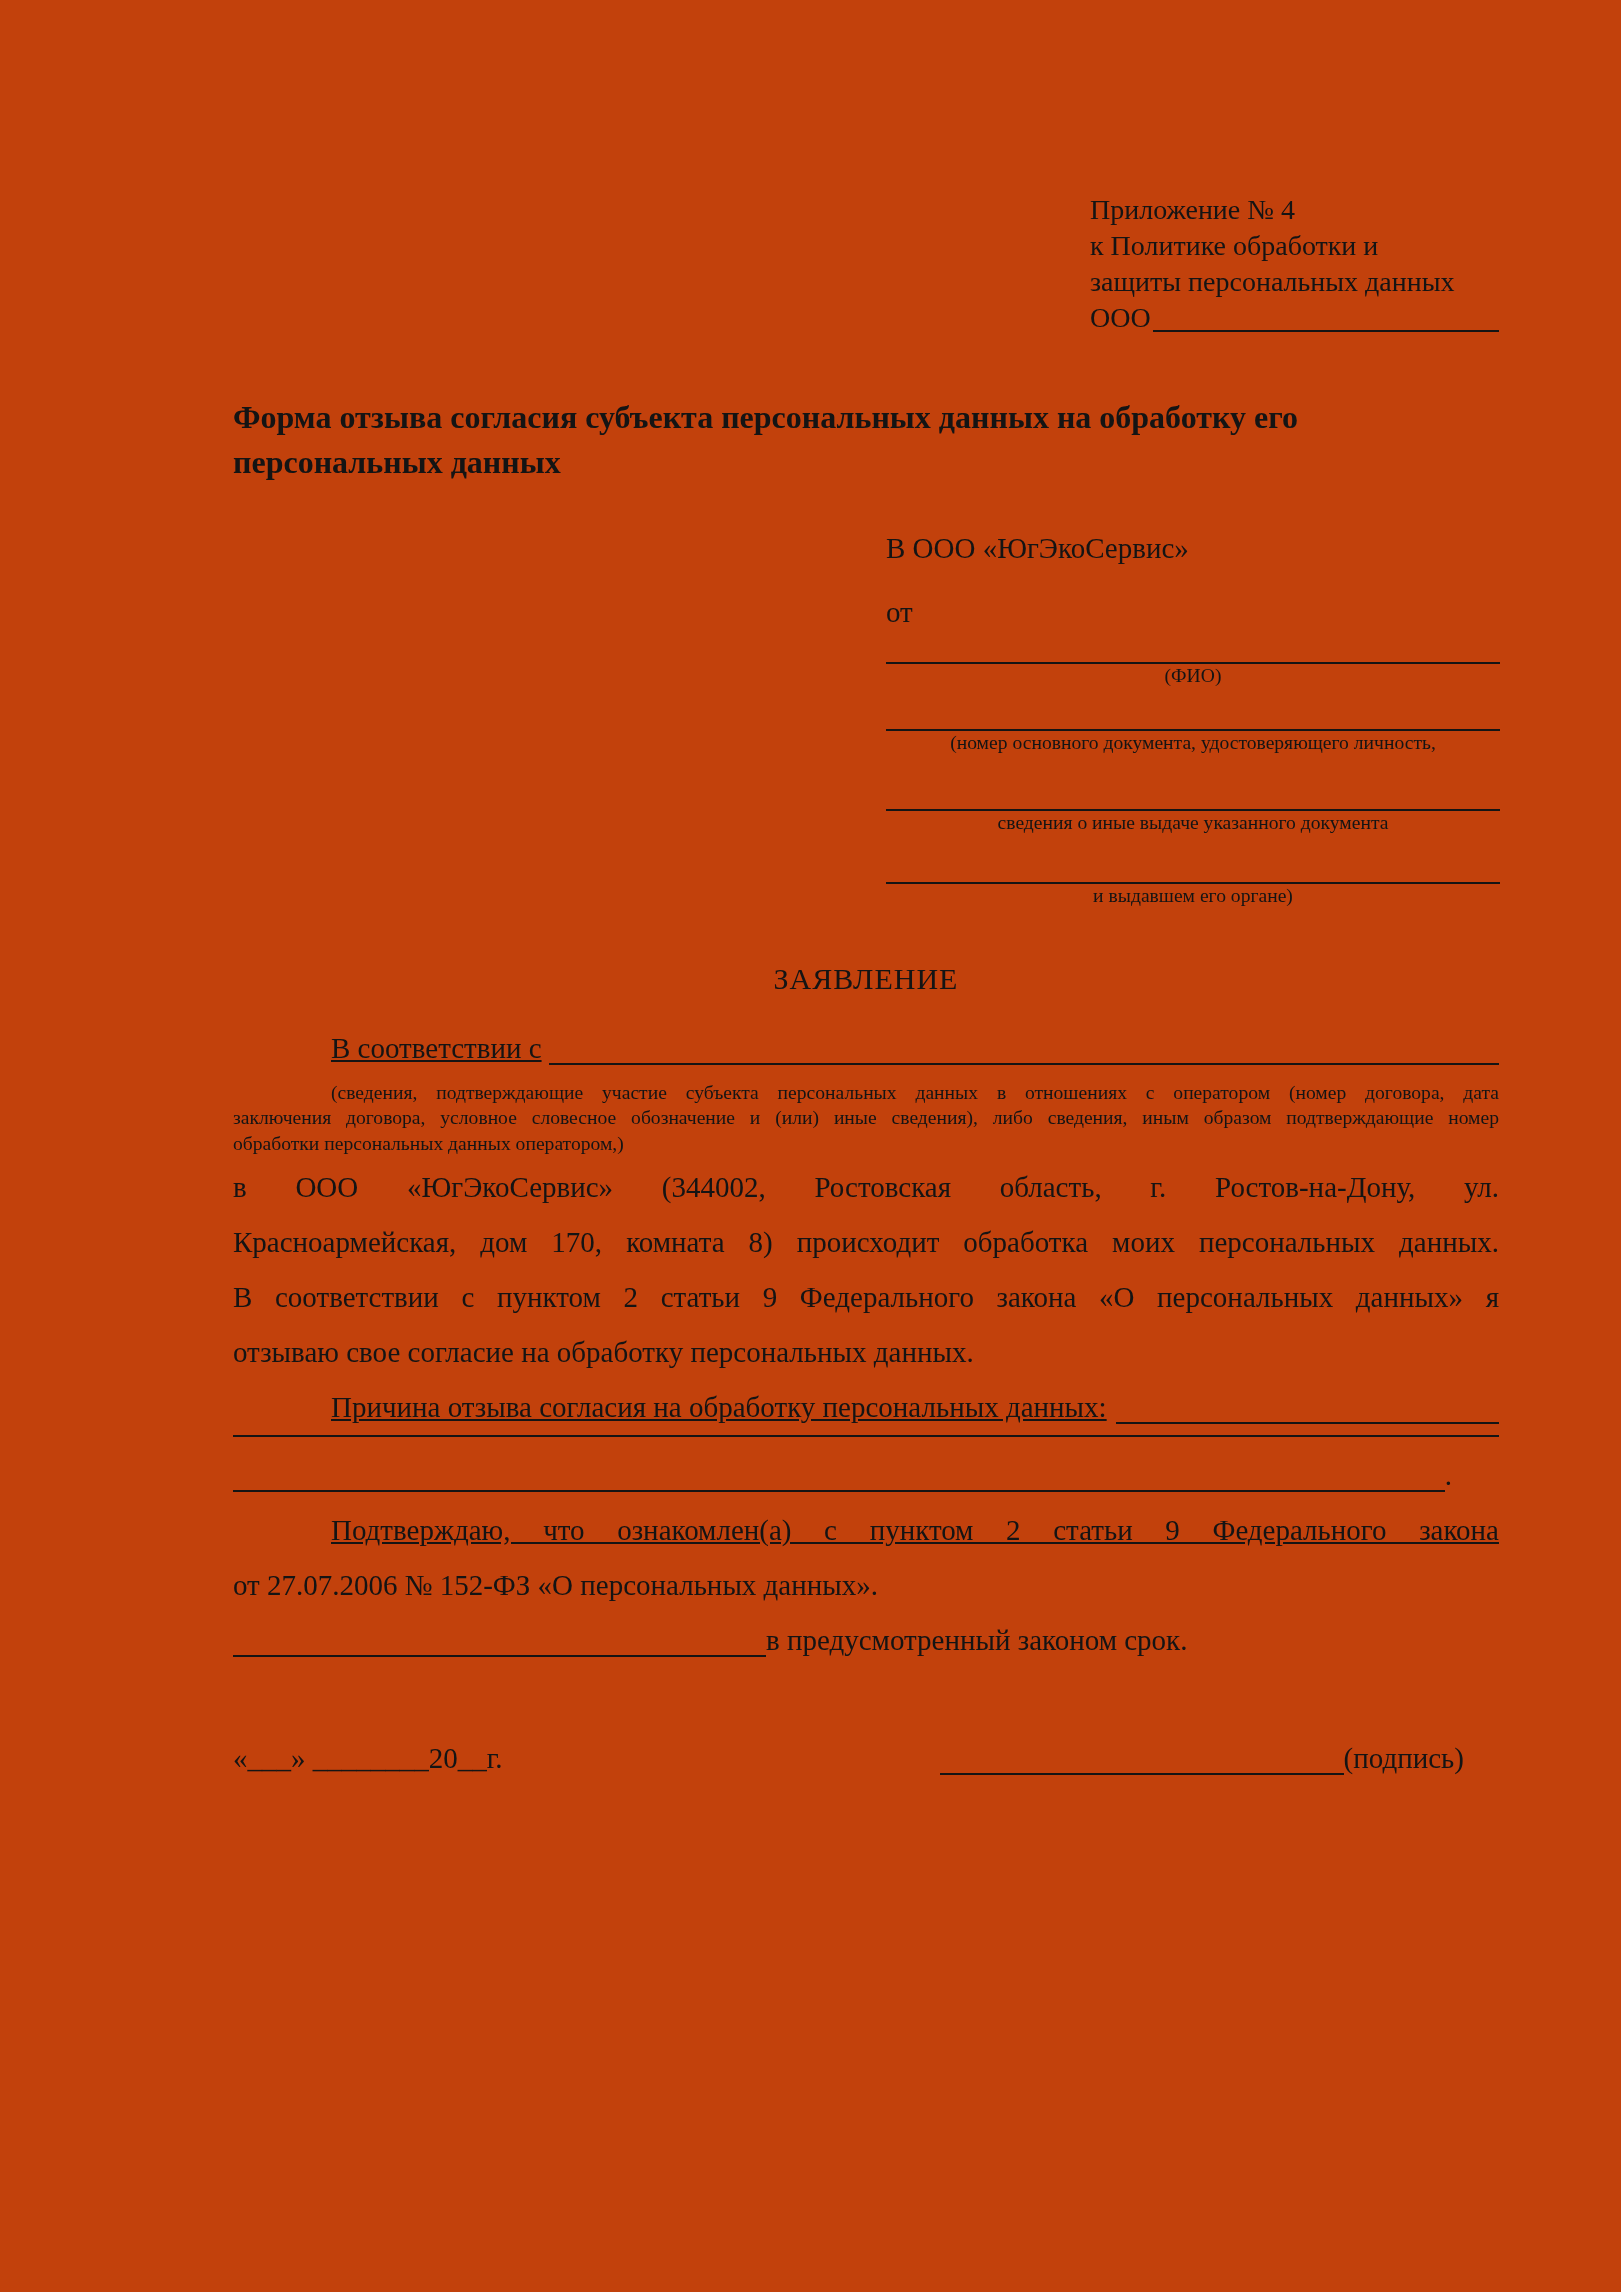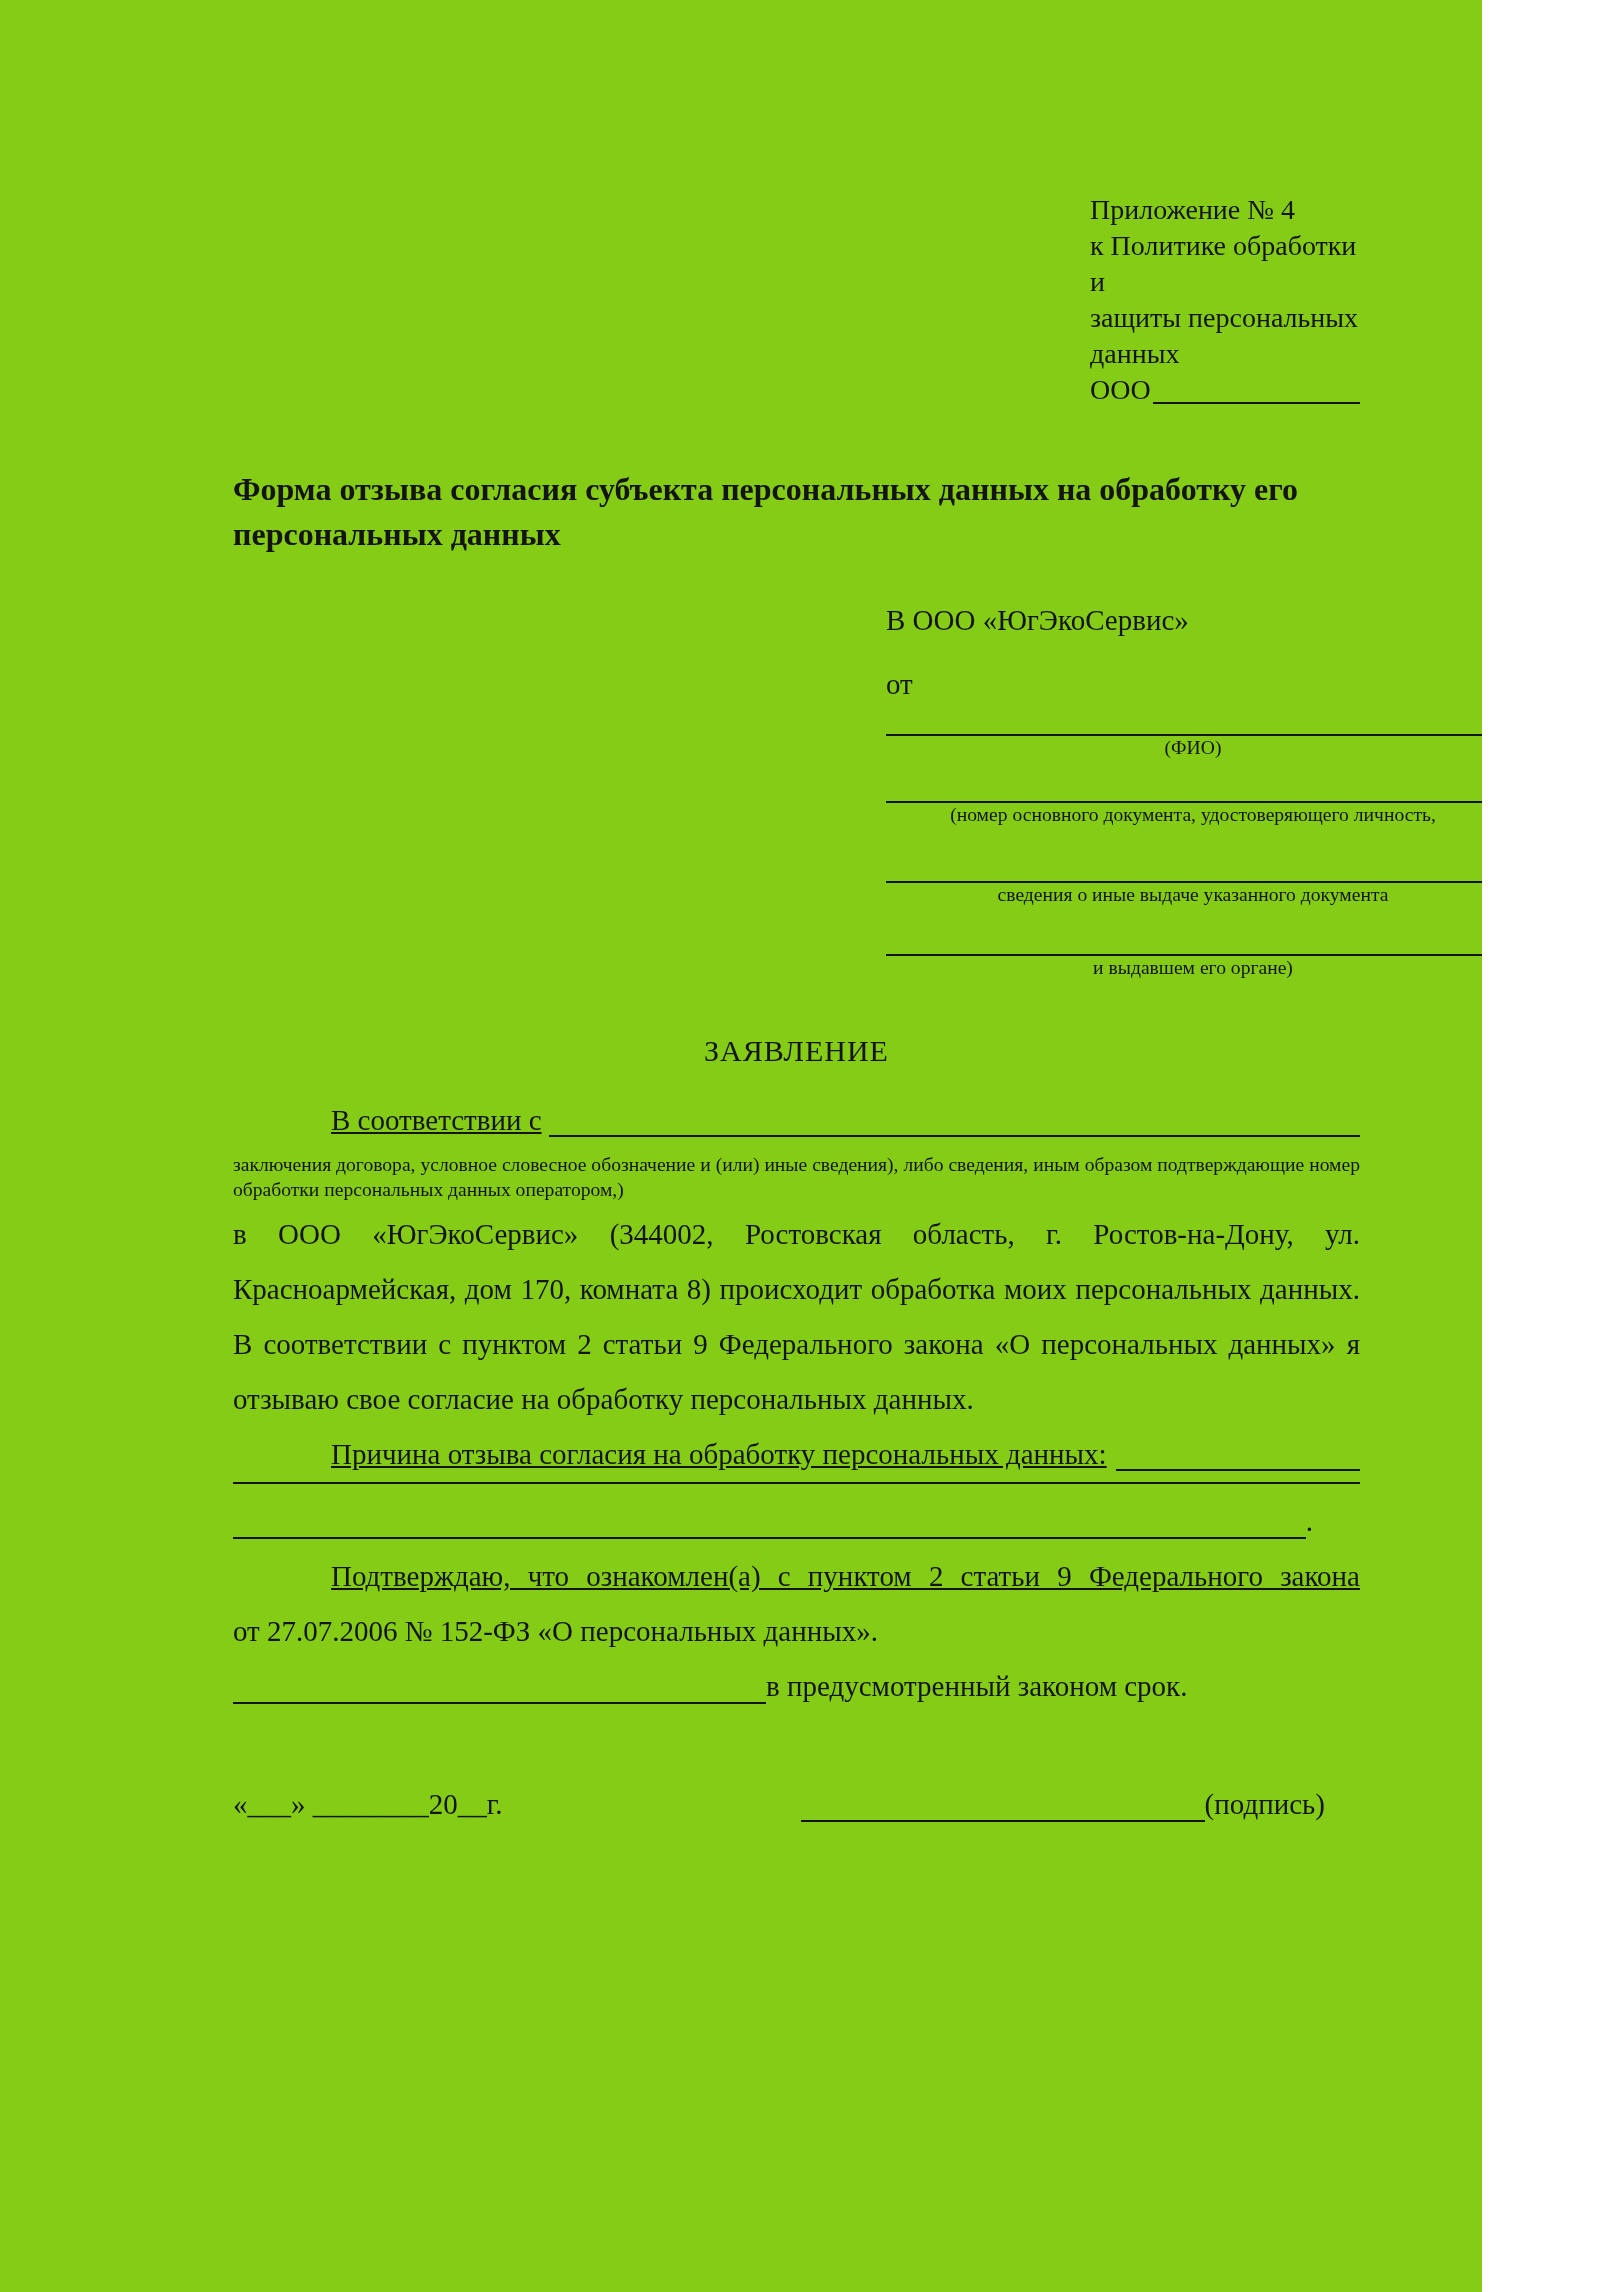--- a/index.html
+++ b/index.html
@@ -1,20 +1,20 @@
 <!DOCTYPE html>
 <html lang="ru"><head>
 <meta charset="utf-8">
 <style>
   * { margin:0; padding:0; box-sizing:border-box; }
   html,body { background:#ffffff; }
   .page {
     position:relative;
-    width:1482px; height:2293px;
-    background:#84cc16;
+    width:1621px; height:2293px;
+    background:#c2410c;
     color:#141414;
     font-family:"Liberation Serif","DejaVu Serif",serif;
     padding:192px 122px 0 233px;
     overflow:hidden;
   }
   
   .hdr { margin-left:857px; font-size:28px; line-height:36px; }
   .hdr-ooo { display:flex;font-family:Liberation Serif, serif; }
   .blankfill { flex:1; border-bottom:2.9px solid #141414; margin-bottom:4.9px; }
   .hdr-ooo .blankfill { margin-left:2px; margin-bottom:3.9px; }
@@ -111,20 +111,21 @@
   </div>
 
   <div class="heading">ЗАЯВЛЕНИЕ</div>
 
   <div class="intro indent">
     <span>В соответствии с</span>
     <span class="blankfill"></span>
   </div>
 
   <div class="footnote">
+    <div class="just fn-first">(сведения, подтверждающие участие субъекта персональных данных в отношениях с оператором (номер договора, дата</div>
     <div class="just">заключения договора, условное словесное обозначение и (или) иные сведения), либо сведения, иным образом подтверждающие номер</div>
     <div>обработки персональных данных оператором,)</div>
   </div>
 
   <div class="bodytext">
     <div class="line just">в ООО «ЮгЭкоСервис» (344002, Ростовская область, г. Ростов-на-Дону, ул.</div>
     <div class="line just">Красноармейская, дом 170, комната 8) происходит обработка моих персональных данных.</div>
     <div class="line just">В соответствии с пунктом 2 статьи 9 Федерального закона «О персональных данных» я</div>
     <div class="line">отзываю свое согласие на обработку персональных данных.</div>
   </div>

